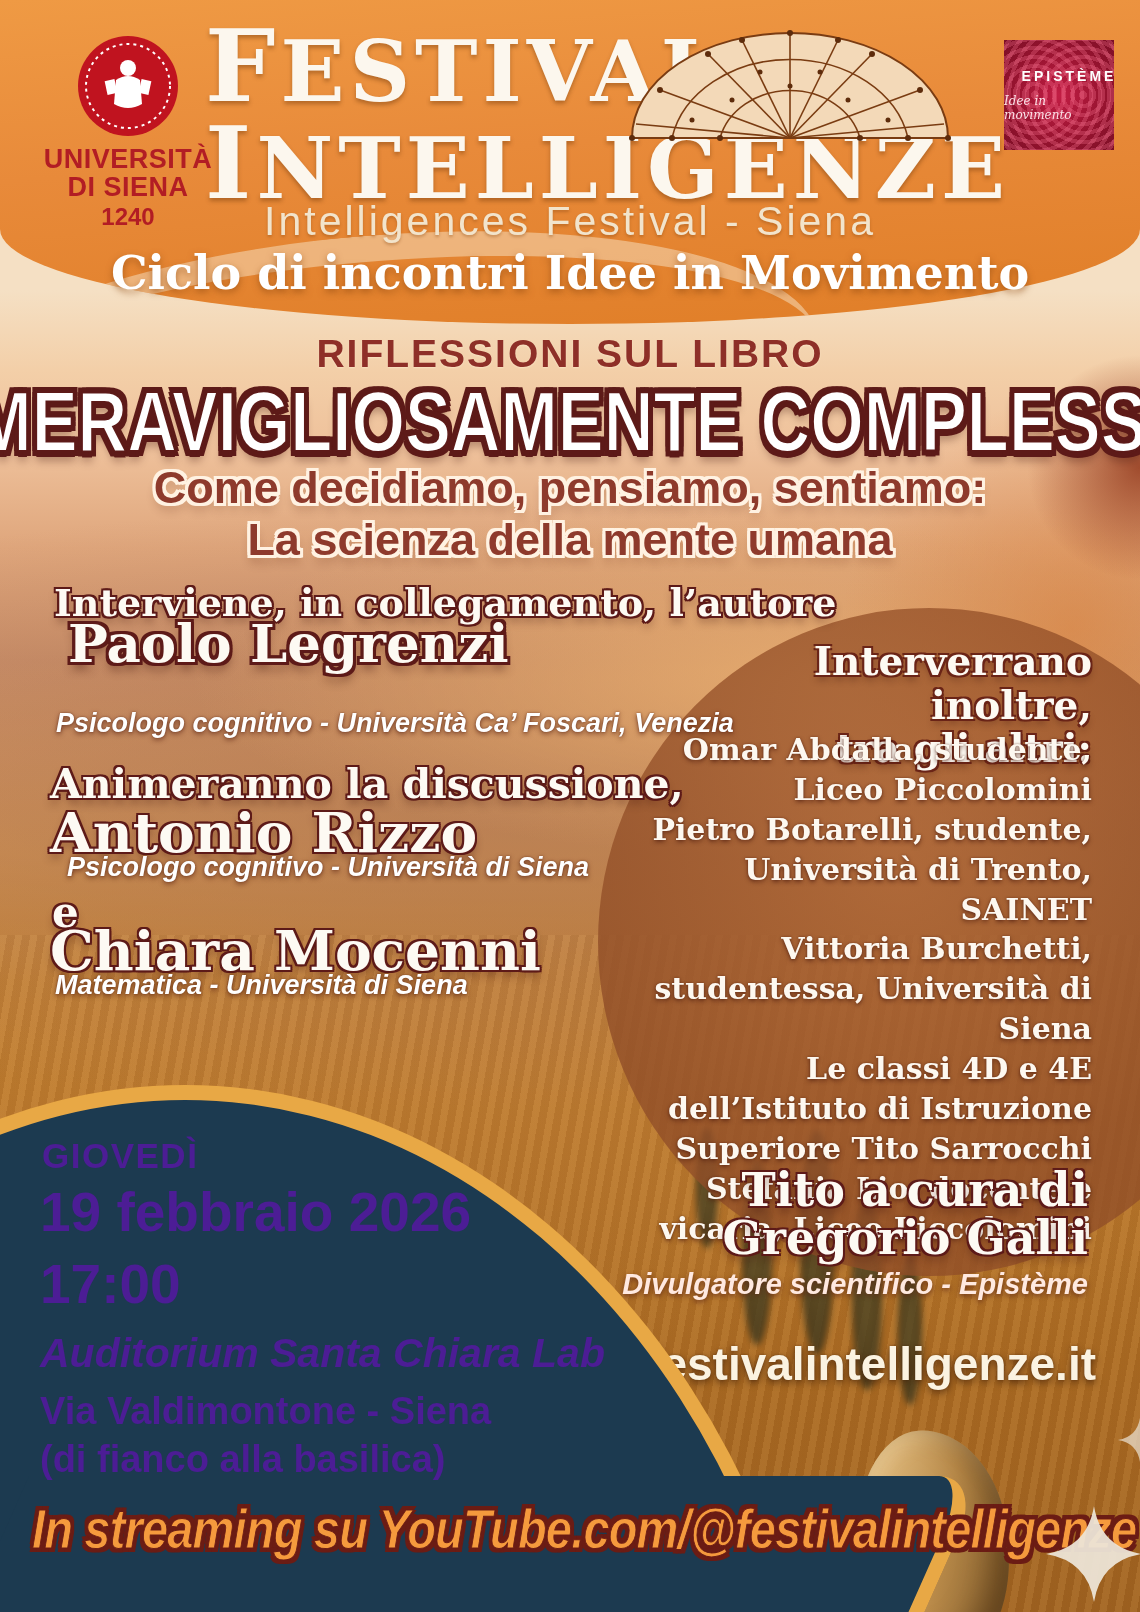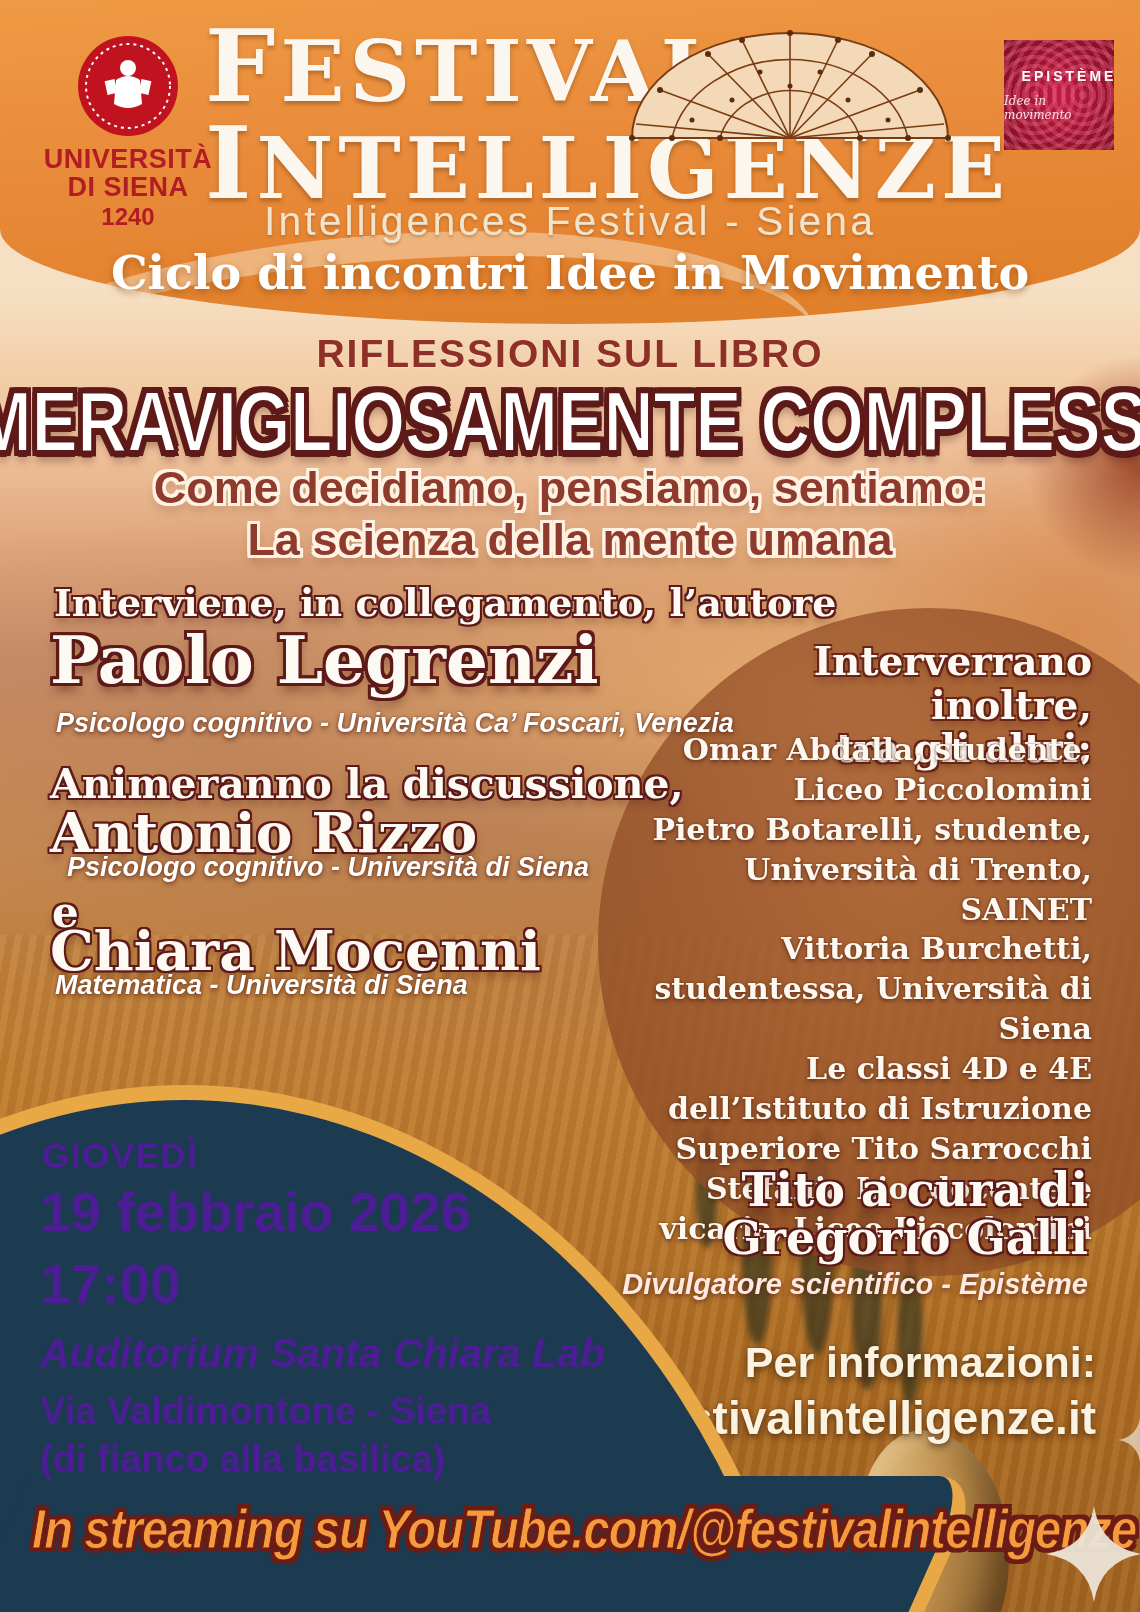--- a/index.html
+++ b/index.html
@@ -101,23 +101,23 @@
     text-shadow:
       -3px -3px 0 #fff2e2, 3px -3px 0 #fff2e2, -3px 3px 0 #fff2e2, 3px 3px 0 #fff2e2,
       -3px 0 0 #fff2e2, 3px 0 0 #fff2e2, 0 -3px 0 #fff2e2, 0 3px 0 #fff2e2,
       0 8px 10px rgba(90,30,15,.25);}
   .sub1{top:462px;} .sub2{top:514px;}
   
   .serif-wh{font-family:"DejaVu Serif","Liberation Serif",serif;font-weight:700;color:#fdfaf3;
     text-shadow:-2px -2px 0 #5d1a18,2px -2px 0 #5d1a18,-2px 2px 0 #5d1a18,2px 2px 0 #5d1a18,
       -2px 0 0 #5d1a18,2px 0 0 #5d1a18,0 -2px 0 #5d1a18,0 2px 0 #5d1a18,0 6px 8px rgba(70,25,15,.4);}
   .author-intro{position:absolute;left:54px;top:580px;z-index:4;font-size:38px;}
-  .author-name{position:absolute;left:50px;top:612px;z-index:4;font-size:66px;
+  .author-name{position:absolute;left:68px;top:612px;z-index:4;font-size:53px;
     text-shadow:-3px -3px 0 #5d1a18,3px -3px 0 #5d1a18,-3px 3px 0 #5d1a18,3px 3px 0 #5d1a18,
-      -3px 0 0 #5d1a18,3px 0 0 #5d1a18,0 -3px 0 #5d1a18,0 3px 0 #5d1a18,0 8px 10px rgba(70,25,15,.45);margin-top:9px;}
+      -3px 0 0 #5d1a18,3px 0 0 #5d1a18,0 -3px 0 #5d1a18,0 3px 0 #5d1a18,0 8px 10px rgba(70,25,15,.45);}
   .role{position:absolute;z-index:4;font-style:italic;font-weight:700;font-size:27px;color:#ffffff;
     text-shadow:0 2px 5px rgba(90,35,20,.75), 0 0 2px rgba(90,35,20,.6);}
   .author-role{left:56px;top:708px;}
   .disc-intro{position:absolute;left:50px;top:760px;z-index:4;font-size:41px;}
   .p1-name{position:absolute;left:50px;top:800px;z-index:4;font-size:55px;}
   .p1-role{left:55px;top:852px;margin-left:12px;}
   .conj{position:absolute;left:52px;top:888px;z-index:4;font-size:42px;}
   .p2-name{position:absolute;left:50px;top:918px;z-index:4;font-size:55px;}
   .p2-role{left:55px;top:970px;}
   
@@ -279,21 +279,20 @@
     <div>Stefania Lio, docente e vicaria, Liceo Piccolomini</div>
   </div>
 
   <div class="live">
     <div>Tito a cura di</div>
     <div>Gregorio Galli</div>
   </div>
   <div class="live-role">Divulgatore scientifico - Epistème</div>
 
   <div class="info">
-    <div>Per informazioni:</div>
     <div class="url">www.festivalintelligenze.it</div>
   </div>
 
   <div class="circle"></div>
   <div class="streambar"></div>
 
   <div class="ev ev-day">GIOVEDÌ</div>
   <div class="ev ev-date">19 febbraio 2026</div>
   <div class="ev ev-time">17:00</div>
   <div class="ev ev-addr">Via Valdimontone - Siena</div>

